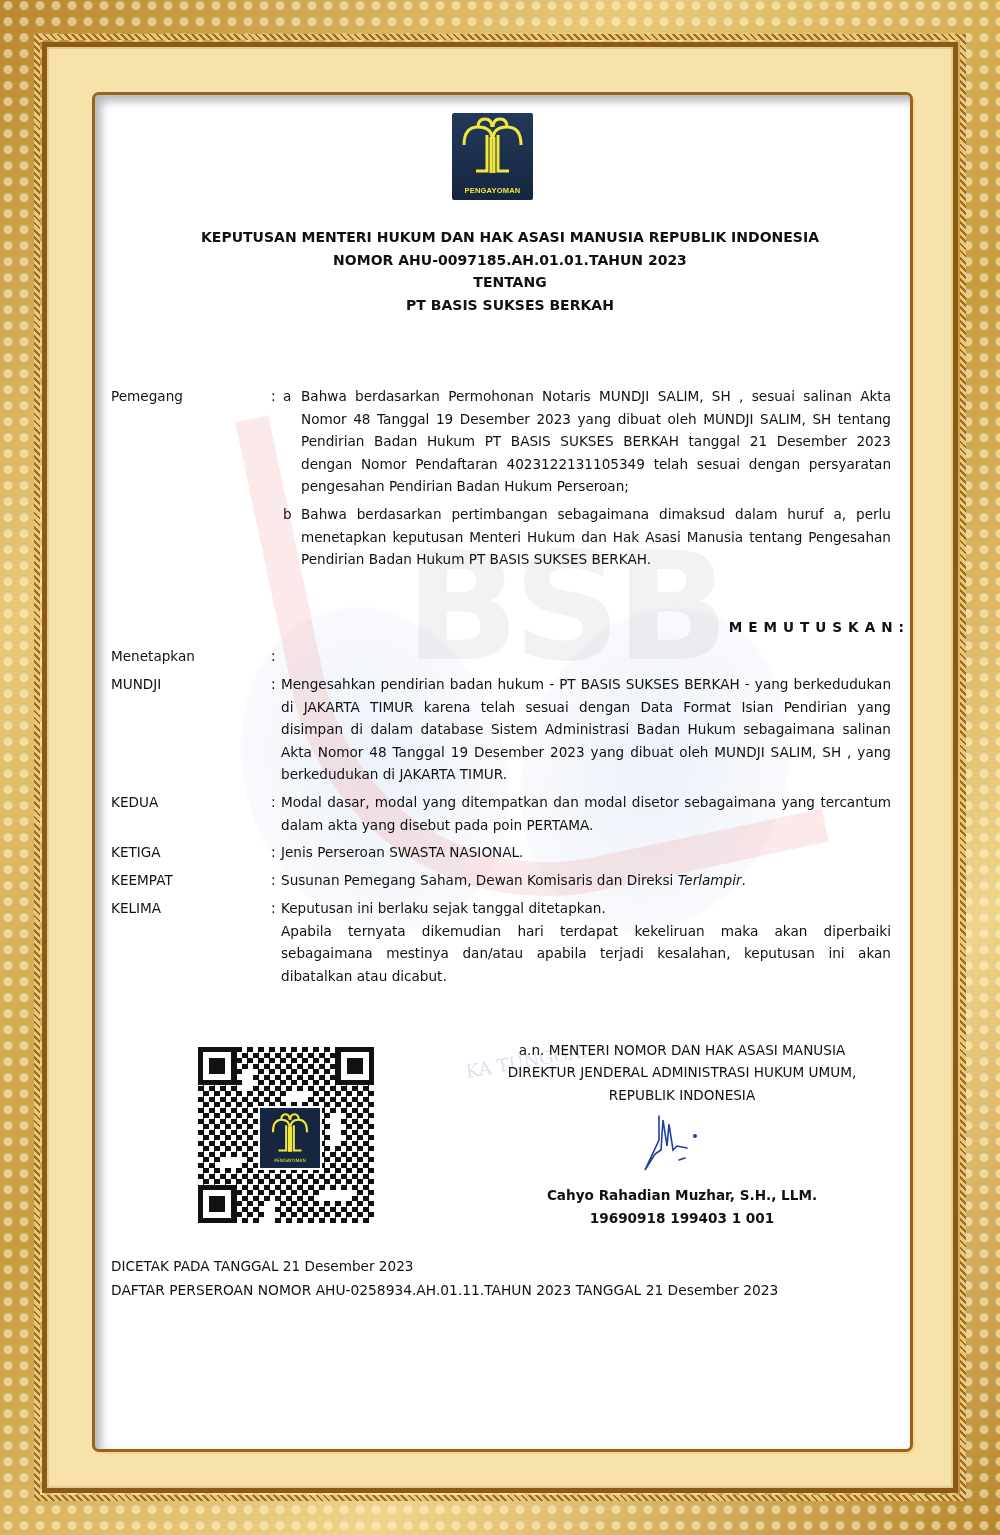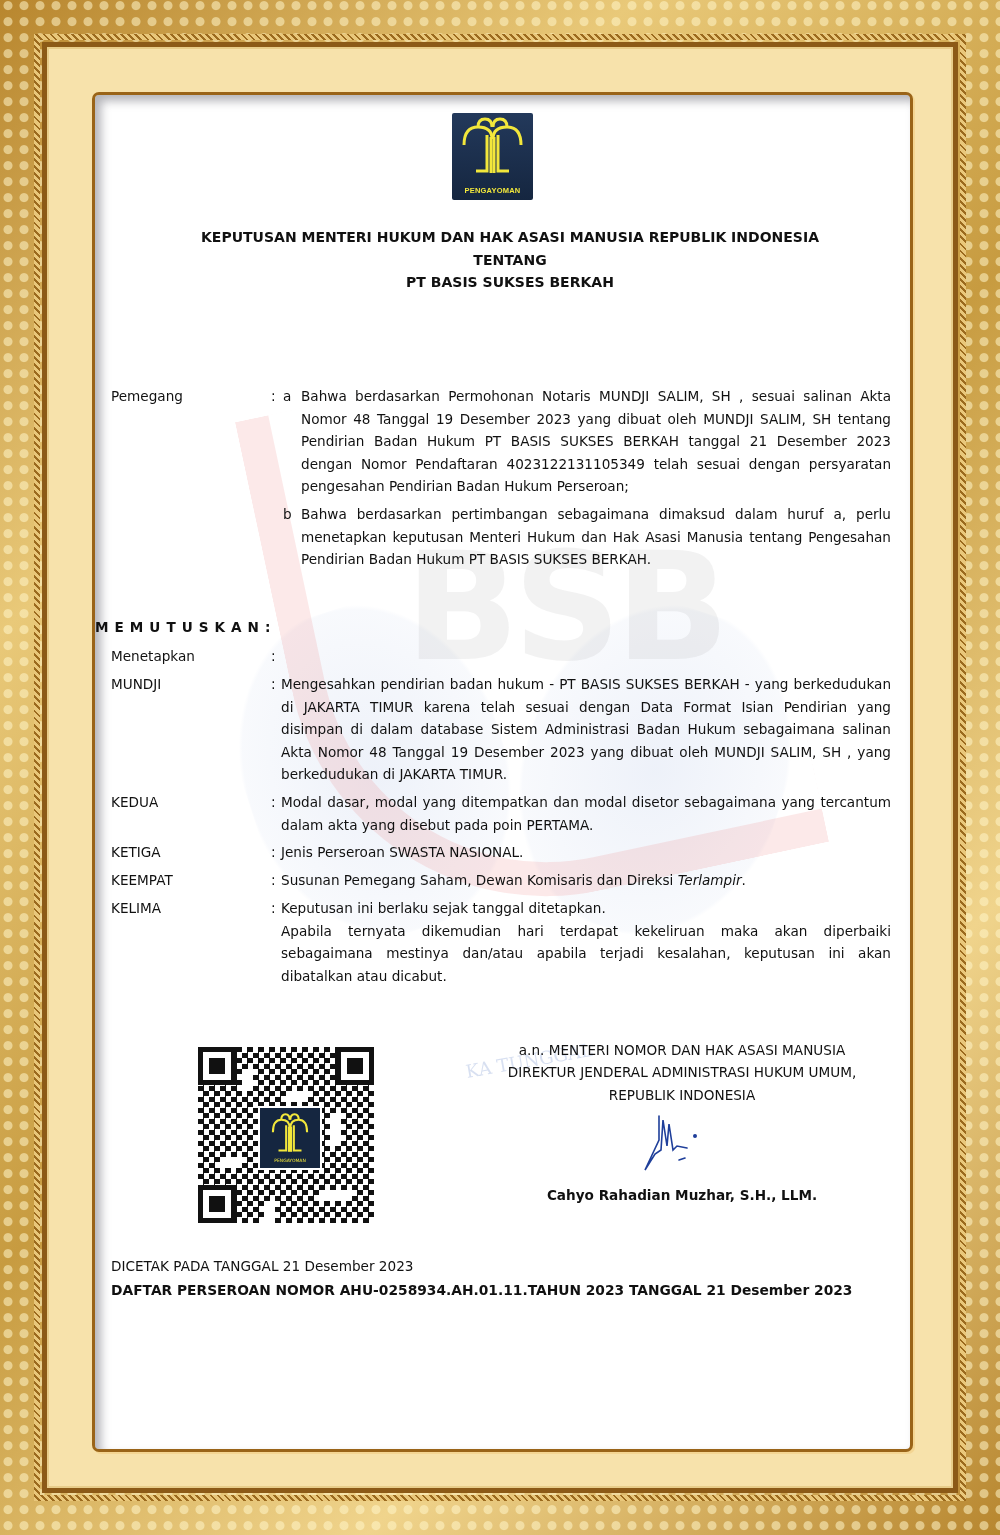--- a/index.html
+++ b/index.html
@@ -78,21 +78,21 @@
     font-size: 7.5px; color: #f2e73b; font-weight: bold; letter-spacing: .2px;
     font-family: "Liberation Sans", sans-serif;
   }
   .header { position: absolute; left: 0; right: 0; top: 131px; text-align: center; font-weight: bold; font-size: 14px; line-height: 22.5px; margin-left: 15px; }
   .row { position: absolute; font-size: 13.6px; line-height: 22.6px; }
   .lbl { position: absolute; left: 16px; }
   .colon { position: absolute; left: 176px; }
   .sub { position: absolute; left: 188px; }
   .body-text { position: absolute; left: 206px; width: 590px; text-align: justify; text-align-last: left; }
   .body-text2 { position: absolute; left: 186px; width: 610px; text-align: justify; text-align-last: left; }
-  .memutuskan { position: absolute; left: 0; right: 0; top: 524px; text-align: left; font-weight: bold; font-size: 13.6px; letter-spacing: 6px; }
+  .memutuskan { position: absolute; left: 0; right: 0; top: 524px; text-align: right; font-weight: bold; font-size: 13.6px; letter-spacing: 6px; }
   .signature-block { position: absolute; left: 392px; width: 390px; text-align: center; font-size: 13.6px; line-height: 22.4px; }
   .qr {
     position: absolute; left: 103px; top: 952px; width: 176px; height: 176px;
     background:
       linear-gradient(#111,#111) 0 0/38px 38px no-repeat,
       linear-gradient(#111,#111) 138px 0/38px 38px no-repeat,
       linear-gradient(#111,#111) 0 138px/38px 38px no-repeat,
       repeating-conic-gradient(#111 0 25%, #fff 0 50%) 0 0/11px 11px,
       #fff;
   }
@@ -138,20 +138,21 @@
           <path d="M40 20 L40 56 L51 56"></path>
           <path d="M33 22 L33 58"></path>
           <path d="M36 22 L36 58"></path>
         </g>
       </svg>
       <div class="logo-text">PENGAYOMAN</div>
     </div>
 
     <div class="header">
       <div>KEPUTUSAN MENTERI HUKUM DAN HAK ASASI MANUSIA REPUBLIK INDONESIA</div>
+      <div>NOMOR AHU-0097185.AH.01.01.TAHUN 2023</div>
       <div>TENTANG</div>
       <div>PT BASIS SUKSES BERKAH</div>
     </div>
 
     <div class="row" style="left:0; top:290px; width:821px;">
       <span class="lbl">Pemegang</span>
       <span class="colon">:</span>
       <span class="sub">a</span>
       <div class="body-text">Bahwa berdasarkan Permohonan Notaris MUNDJI SALIM, SH , sesuai salinan Akta Nomor 48 Tanggal 19 Desember 2023 yang dibuat oleh MUNDJI SALIM, SH tentang Pendirian Badan Hukum PT BASIS SUKSES BERKAH tanggal 21 Desember 2023 dengan Nomor Pendaftaran 4023122131105349 telah sesuai dengan persyaratan pengesahan Pendirian Badan Hukum Perseroan;</div>
     </div>
@@ -235,18 +236,19 @@
       <div style="height:78px; position:relative;">
         <svg width="70" height="70" viewBox="0 0 70 70" style="position:absolute; left:152px; top:4px;">
           <g fill="none" stroke="#1f3f9a" stroke-width="1.6" stroke-linecap="round">
             <path d="M20 6 L20 30 L6 60 L16 44 L22 40 L24 10 L28 36 L30 14 L34 40 L38 36 L48 38"></path>
             <path d="M40 50 L46 48"></path>
             <circle cx="56" cy="26" r="1.2" fill="#1f3f9a"></circle>
           </g>
         </svg>
       </div>
       <div style="font-weight:bold;">Cahyo Rahadian Muzhar, S.H., LLM.</div>
+      <div style="font-weight:bold;">19690918 199403 1 001</div>
     </div>
 
     <div class="footer" style="top:1163px;">DICETAK PADA TANGGAL 21 Desember 2023</div>
-    <div class="footer" style="top:1187px; font-weight:bold; font-size:13.8px;text-align:right;">DAFTAR PERSEROAN NOMOR AHU-0258934.AH.01.11.TAHUN 2023 TANGGAL 21 Desember 2023</div>
+    <div class="footer" style="top:1187px; font-weight:normal; font-size:13.8px;text-align:right;">DAFTAR PERSEROAN NOMOR AHU-0258934.AH.01.11.TAHUN 2023 TANGGAL 21 Desember 2023</div>
   </div>
 </div>
 
 </body></html>

